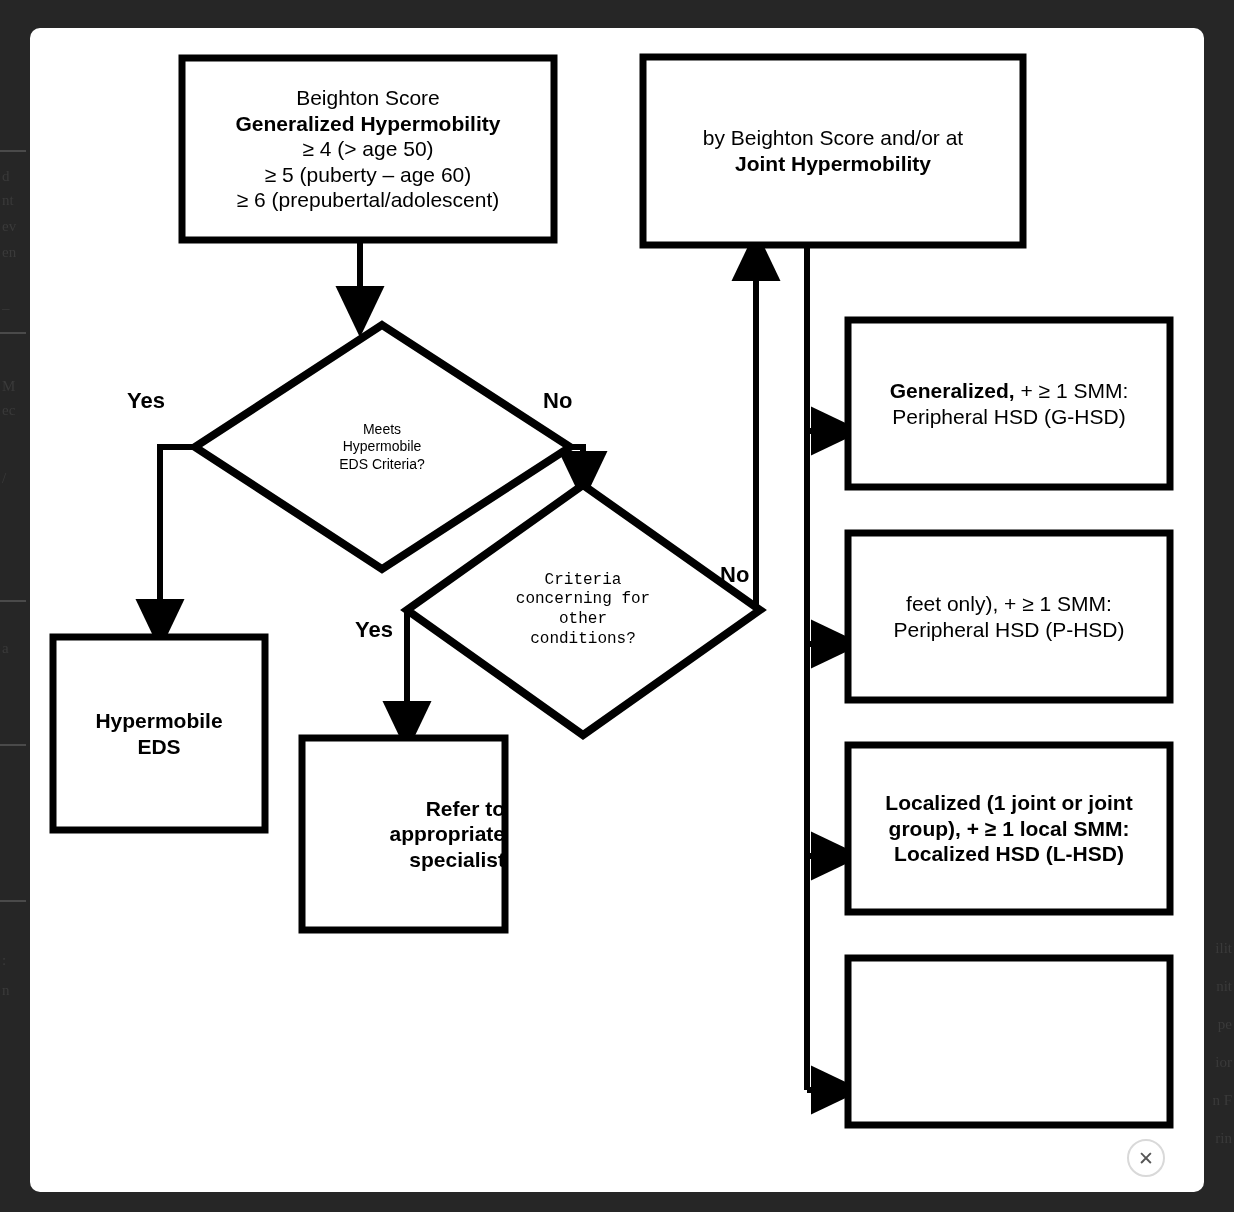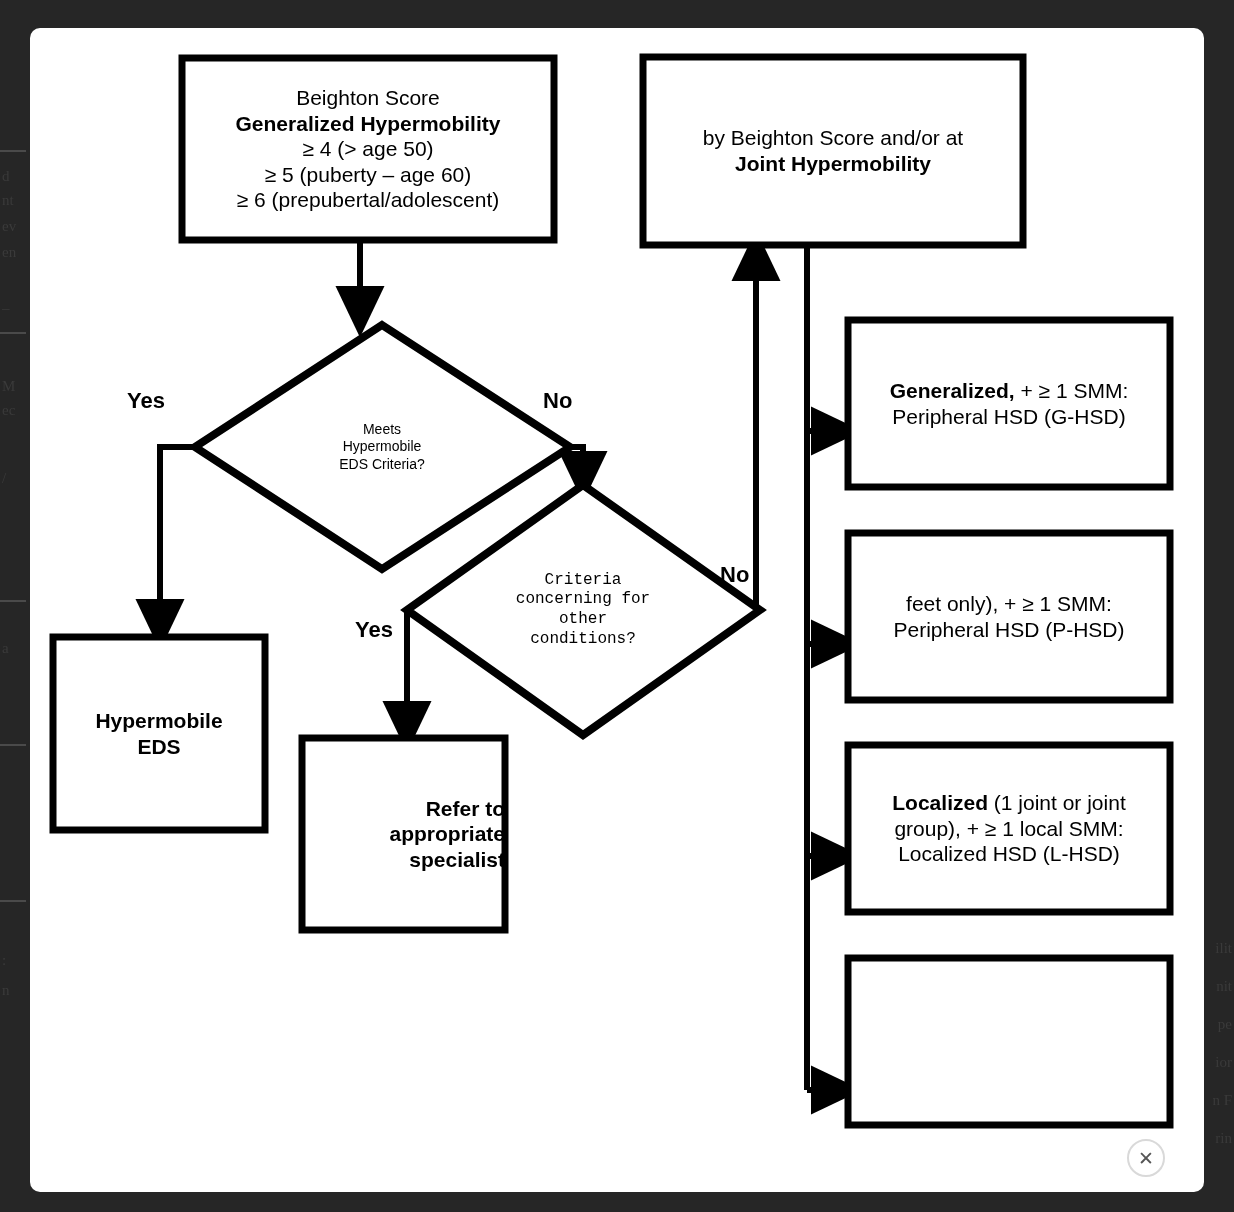--- a/index.html
+++ b/index.html
@@ -216,21 +216,21 @@
       </div>
     </div>
 
     <div class="node boxtext" style="left:818px;top:505px;width:322px;height:167px;">
       <div class="lines">
         <span class="ln">feet only), + ≥ 1 SMM:</span>
         <span class="ln">Peripheral HSD (P-HSD)</span>
       </div>
     </div>
 
-    <div class="node boxtext" style="left:818px;top:717px;width:322px;height:167px;">
+    <div class="node boxtext" style="left:818px;top:717px;width:322px;height:167px;font-weight:bold;">
       <div class="lines">
         <span class="ln"><b>Localized</b><span> (1 joint or joint</span></span>
         <span class="ln">group), + ≥ 1 local SMM:</span>
         <span class="ln">Localized HSD (L-HSD)</span>
       </div>
     </div>
 
 
     <div class="edge-label" style="left:97px;top:360px;">Yes</div>
     <div class="edge-label" style="left:513px;top:360px;">No</div>

